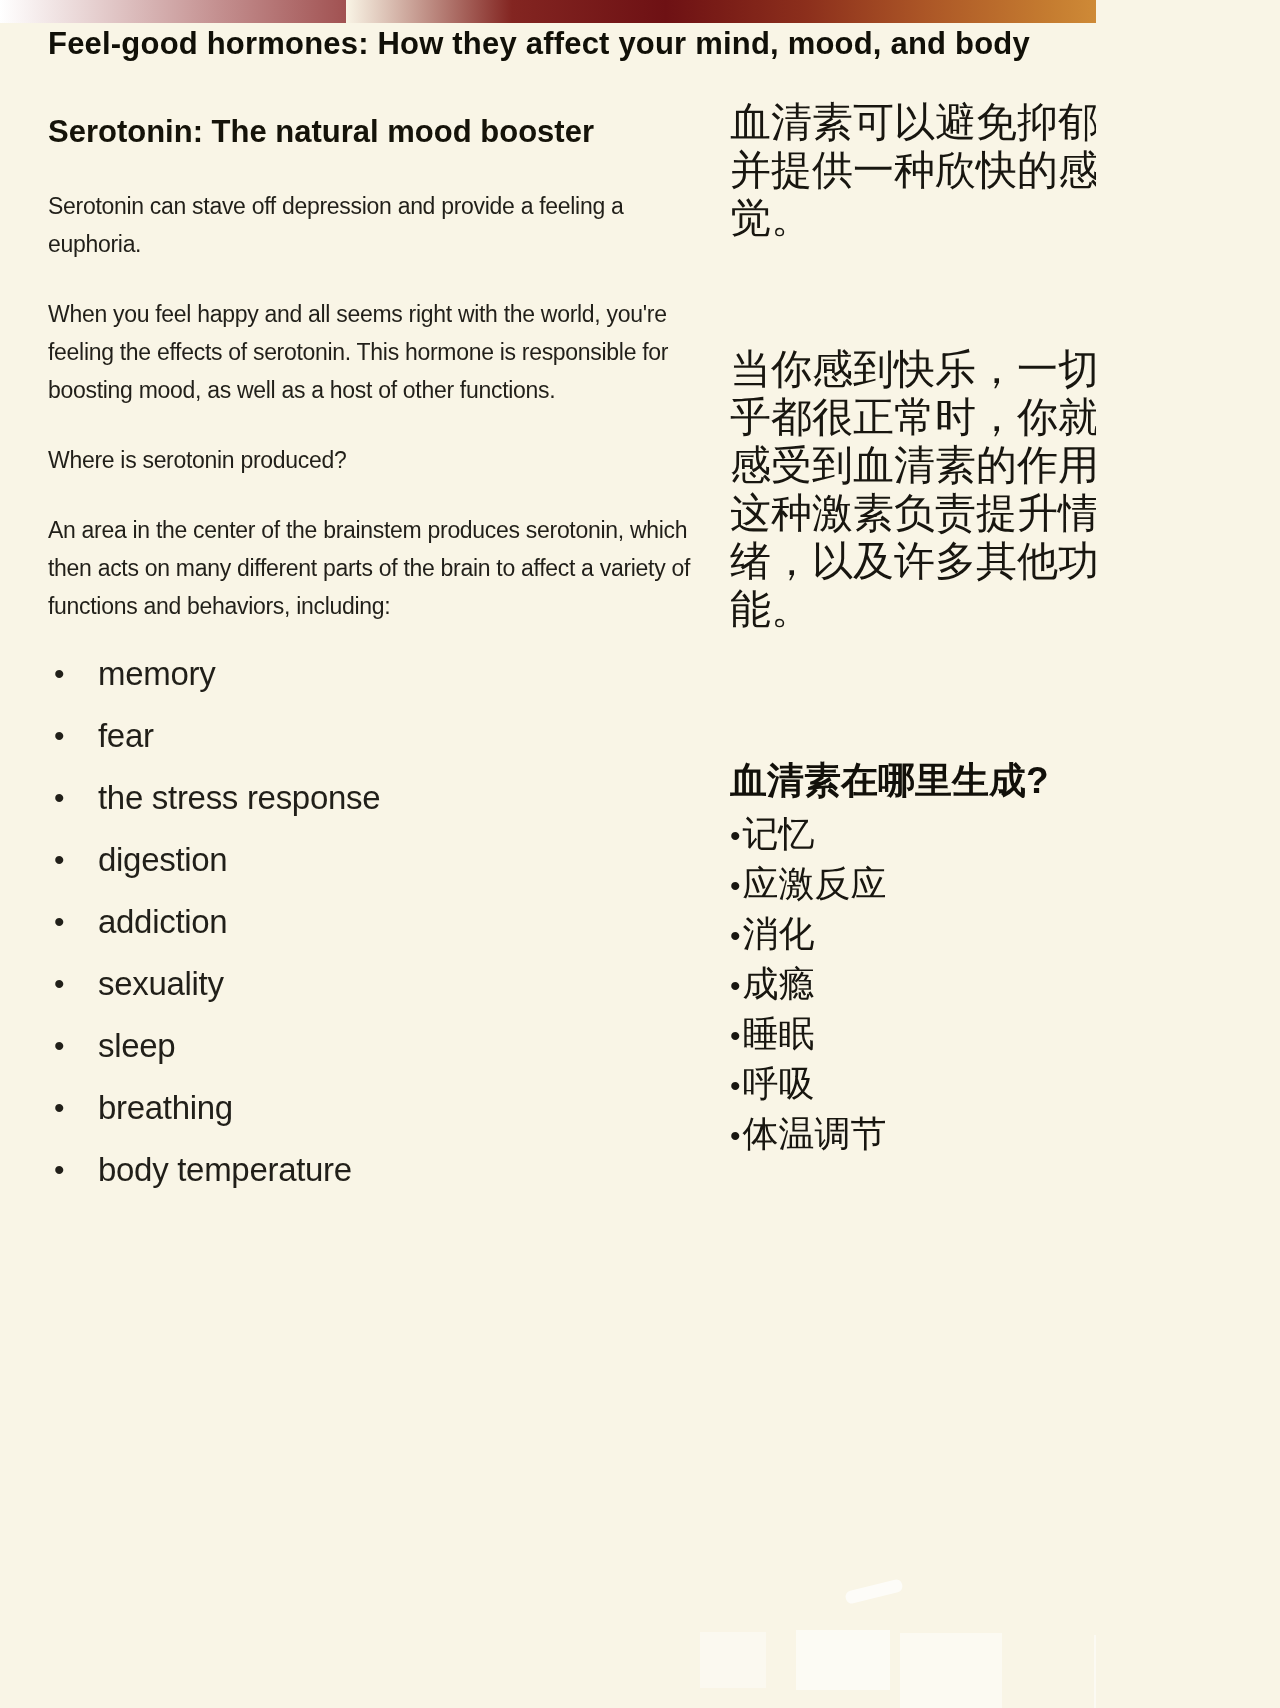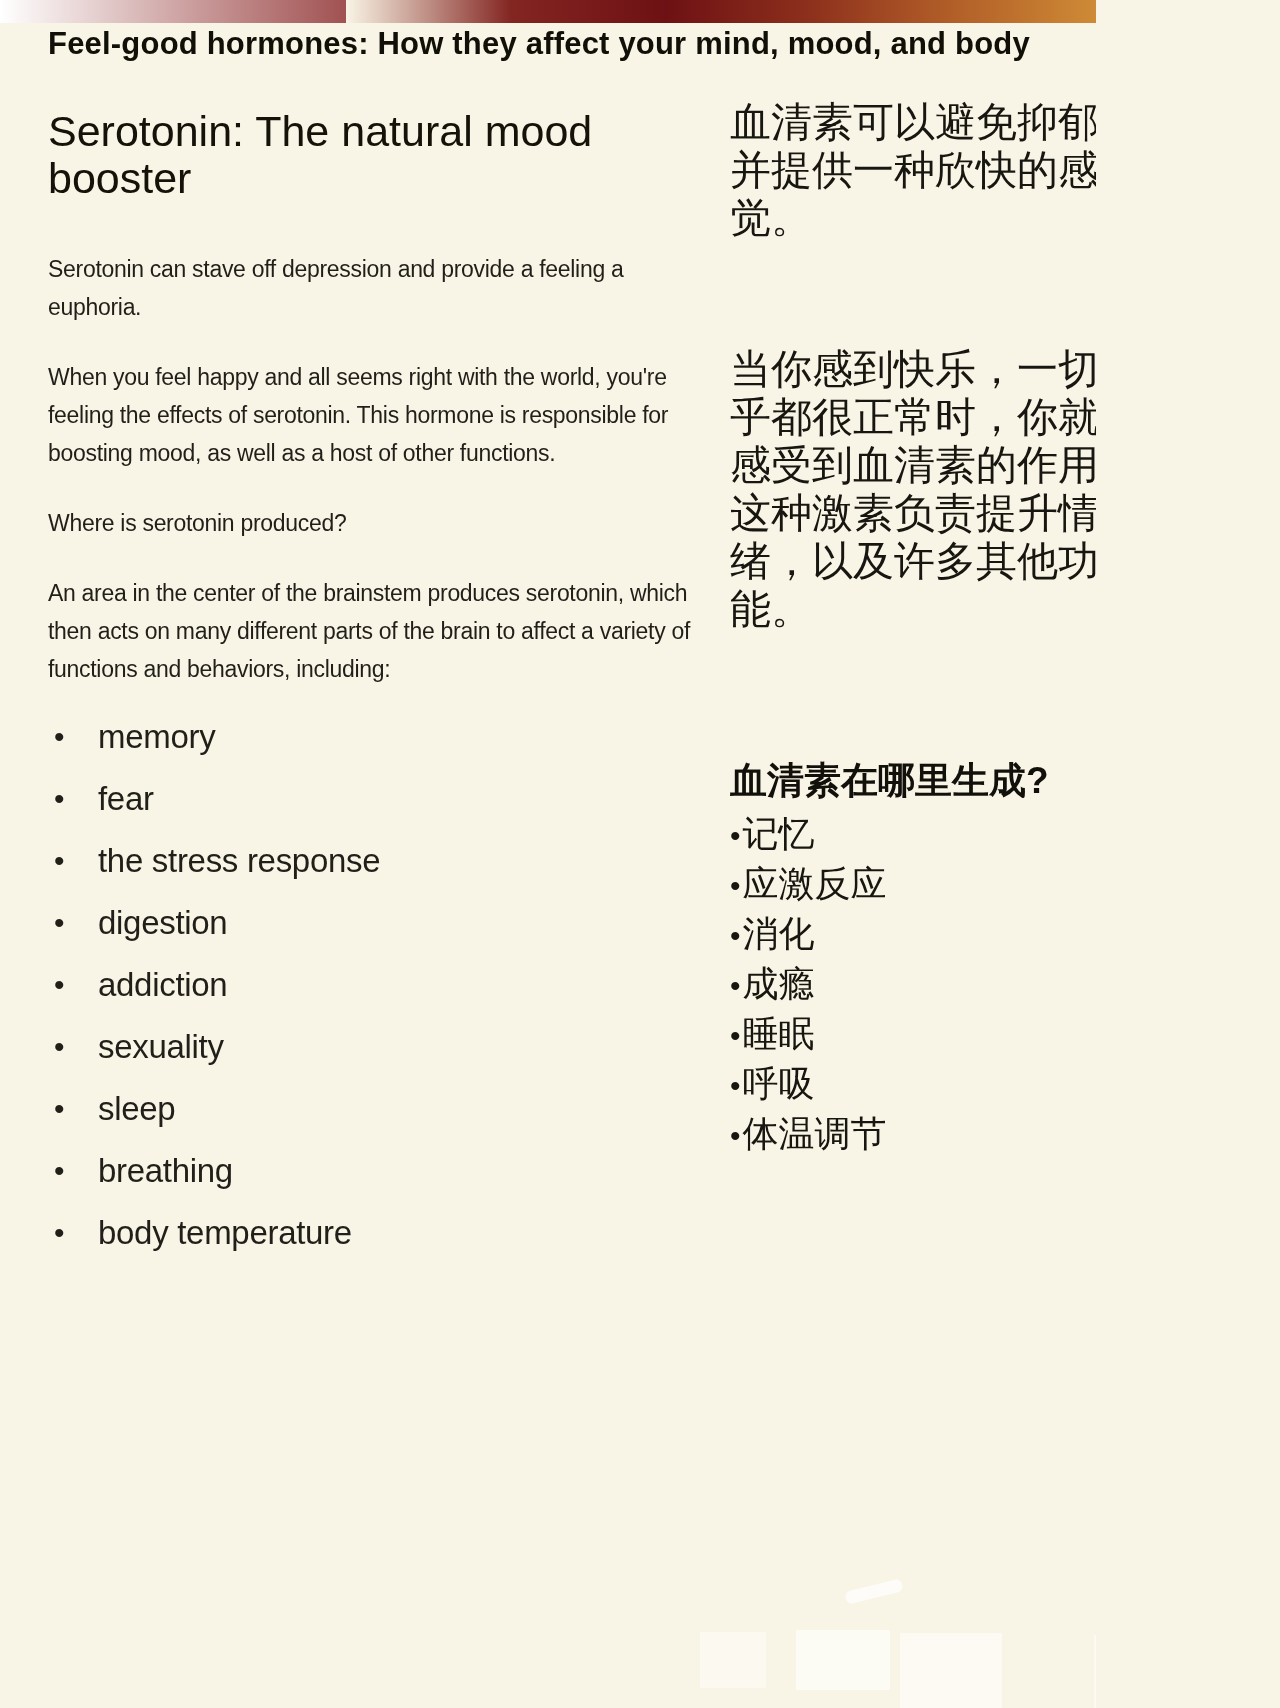--- a/index.html
+++ b/index.html
@@ -19,21 +19,21 @@
       #ab5526 72%, #c57c30 82%, #dfa343 92%, #f0c55c 100%);
   }
   .doc-title{
     position:absolute;top:26px;left:48px;margin:0;
     font-size:31px;font-weight:bold;letter-spacing:0.2px;
     color:#111008;white-space:nowrap;
   }
   
   .col-left{position:absolute;left:48px;top:108px;width:660px;}
   .col-left h2{
-    margin:0 0 48px;font-size:43px;line-height:47px;font-weight:normal;color:#151309;
+    margin:0 0 32px;font-size:31px;line-height:47px;font-weight:bold;color:#151309;
   }
   .col-left p{
     margin:0 0 32px;font-size:23px;line-height:38px;font-weight:400;
     letter-spacing:-0.3px;color:#211f19;
   }
   .col-left p.last{margin-bottom:26px;}
   .en-list{margin:0;padding:0;}
   .en-item{display:flex;align-items:flex-start;margin:0 0 16px;
     font-size:33px;line-height:46px;letter-spacing:-0.3px;color:#211f19;}
   .en-item .b{width:44px;flex:0 0 44px;font-size:30px;padding-left:6px;}

